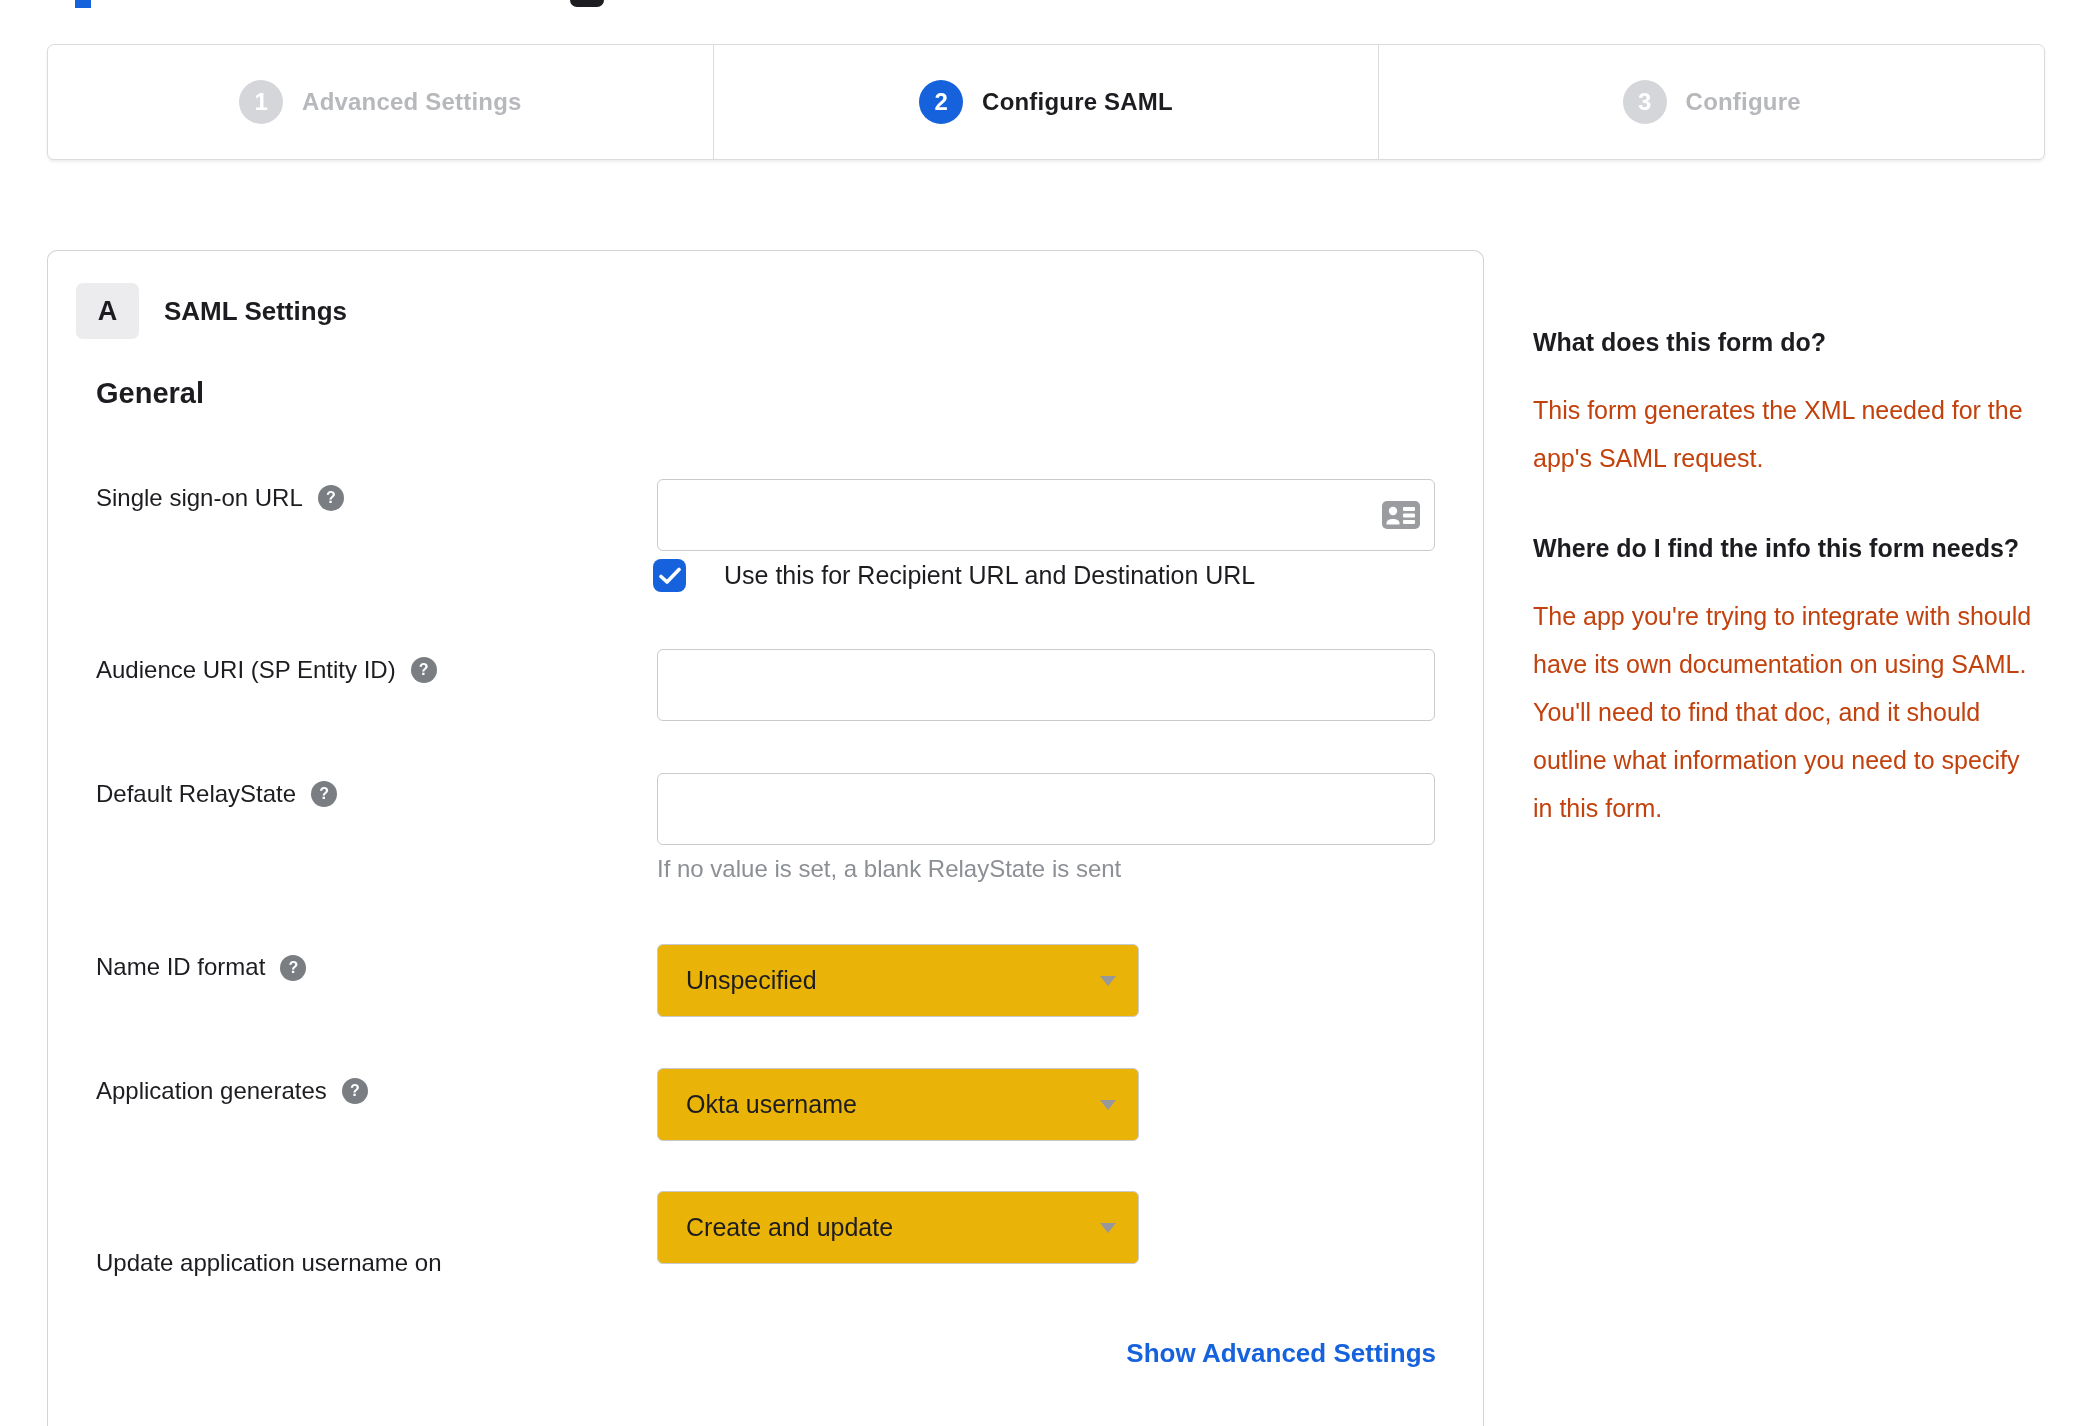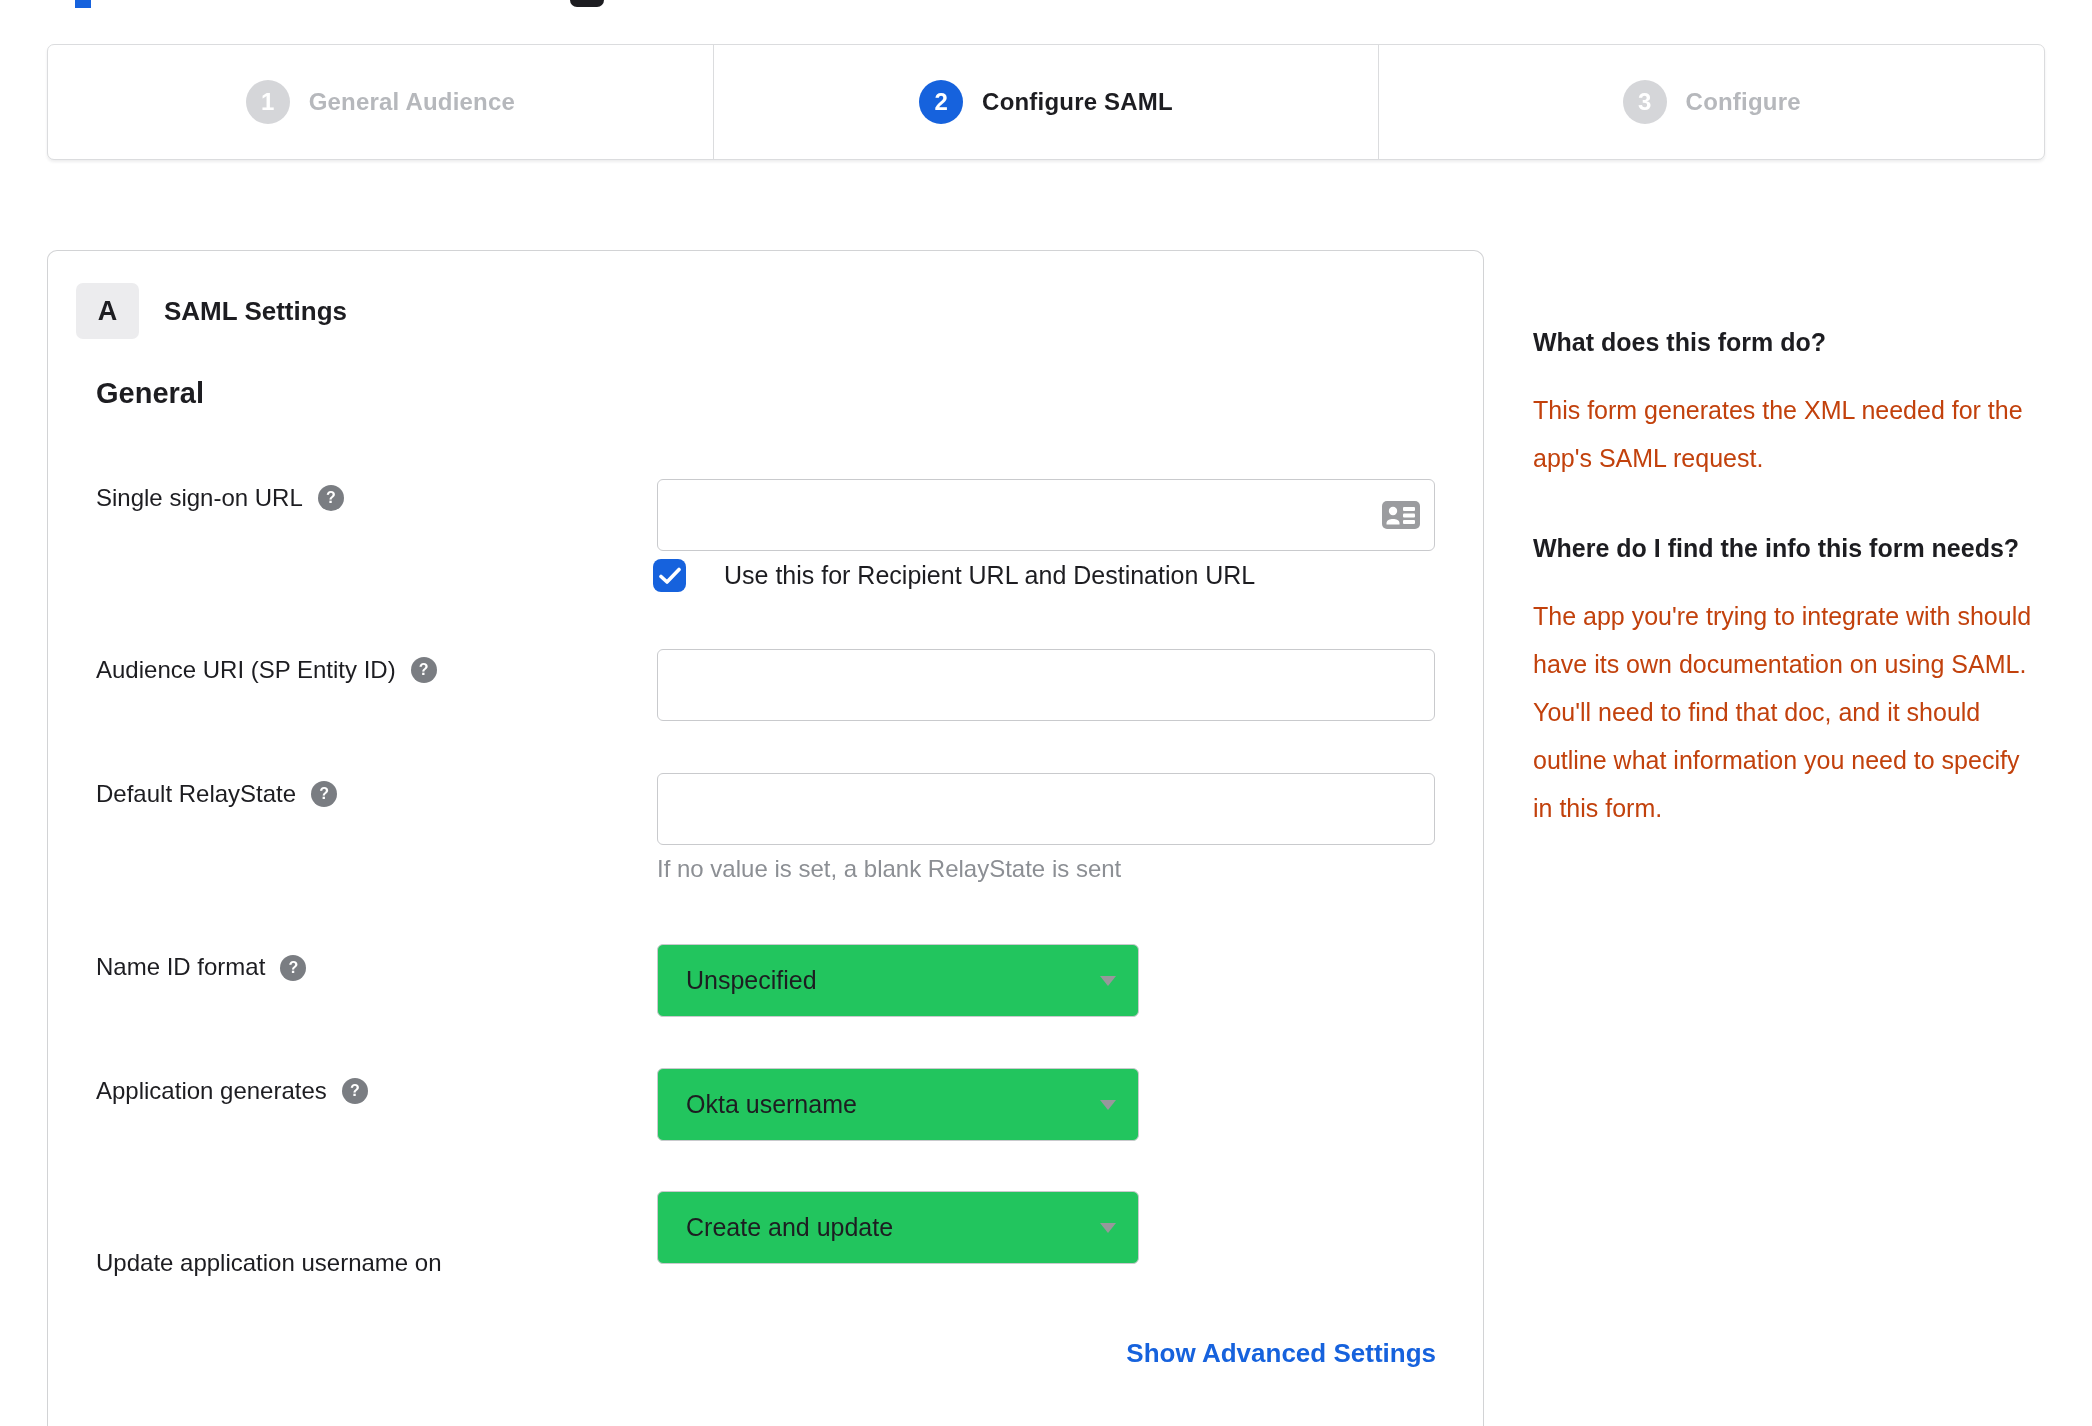--- a/index.html
+++ b/index.html
@@ -39,21 +39,21 @@
   .input-wrap .txt-input{left:0;top:0;}
   .vcard-icon{position:absolute;right:14px;top:50%;transform:translateY(-50%);}
 
   .checkrow{position:absolute;left:605px;display:flex;align-items:center;gap:38px;}
   .checkbox{width:33px;height:33px;background:#1662dd;border-radius:8px;display:flex;align-items:center;justify-content:center;cursor:pointer;}
   .checkrow-label{font-size:25px;color:#1d1d21;}
 
   .hint{position:absolute;left:609px;font-size:24px;color:#8c8f94;}
 
   .select{position:absolute;left:609px;width:482px;height:73px;border:1px solid #c9cacd;border-radius:6px;
-    background:#22c55e;box-sizing:border-box;display:flex;align-items:center;cursor:pointer;}
+    background:#eab308;box-sizing:border-box;display:flex;align-items:center;cursor:pointer;}
   .select-value{font-size:25px;margin-left:28px;color:#1d1d21;}
   .caret{position:absolute;right:22px;top:50%;transform:translateY(-50%);width:0;height:0;
     border-left:8px solid transparent;border-right:8px solid transparent;border-top:10px solid #97989b;}
 
   .adv-link{position:absolute;right:47px;top:1087px;font-size:26px;font-weight:bold;color:#1662dd;cursor:pointer;text-decoration:none;}
 
   
   .side{position:absolute;left:1533px;top:322px;width:505px;}
   .side h3{font-size:25px;font-weight:bold;margin:0 0 24px 0;line-height:40px;color:#1d1d21;}
   .side p{font-size:25px;line-height:48px;margin:0 0 46px 0;color:#c2410c;}
@@ -62,21 +62,21 @@
 <body>
 
 <div class="page">
 
   <div class="frag-blue"></div>
   <div class="frag-dark"></div>
 
   <div class="stepper">
     <div class="step">
       <div class="step-circle">1</div>
-      <div class="step-label">General Audience</div>
+      <div class="step-label">Advanced Settings</div>
     </div>
     <div class="step active">
       <div class="step-circle">2</div>
       <div class="step-label">Configure SAML</div>
     </div>
     <div class="step">
       <div class="step-circle">3</div>
       <div class="step-label">Configure</div>
     </div>
   </div>

